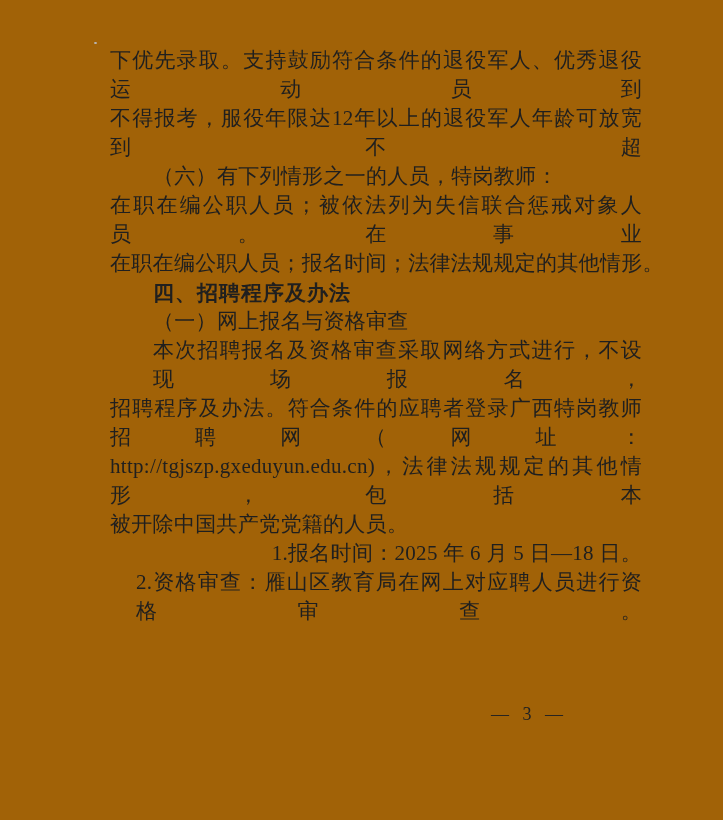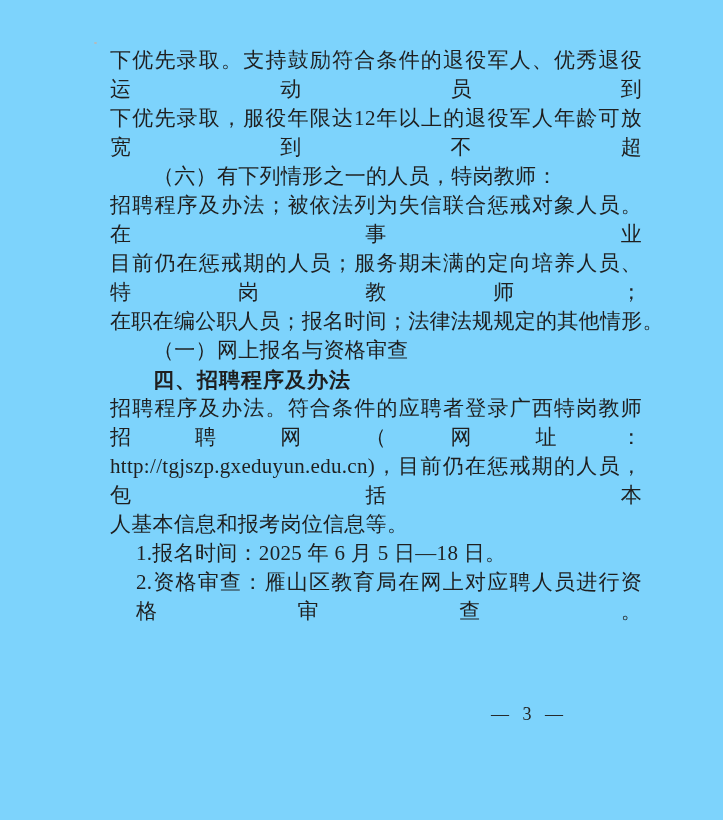--- a/index.html
+++ b/index.html
@@ -11,21 +11,21 @@
     width: 723px;
     height: 820px;
     position: relative;
     overflow: hidden;
     font-family: "Liberation Serif", "DejaVu Serif", serif;
     color: #1f1f1f;
   }
   .page {
     position: absolute;
     inset: 0;
-    background: #7dd3fc;
+    background: #a16207;
   }
   .textblock {
     position: absolute;
     left: 110px;
     top: 46px;
     width: 532px;
   }
   .line {
     font-size: 21px;
     line-height: 29px;
@@ -34,21 +34,21 @@
     text-align: left;
   }
   
   .line.full {
     white-space: normal;
     text-align: justify;
     text-align-last: justify;
   }
   
   .ind2   { padding-left: 43px; }  
-  .indnum { padding-left: 26px; }  
+  .indnum { padding-left: 26px; text-align: right; }  
   
   .hei {
     font-family: "Liberation Sans", "DejaVu Sans", sans-serif;
     font-weight: 700;
     letter-spacing: 1px;
   }
   .pagenum {
     position: absolute;
     left: 487px;
     top: 703px;
@@ -71,30 +71,30 @@
 </style>
 </head>
 <body>
 
 <div class="page">
 
   <div class="speck"></div>
 
   <main class="textblock">
     <div class="line full">下优先录取。支持鼓励符合条件的退役军人、优秀退役运动员到</div>
-    <div class="line full">下优先录取，服役年限达12年以上的退役军人年龄可放宽到不超</div>
+    <div class="line full">不得报考，服役年限达12年以上的退役军人年龄可放宽到不超</div>
     <div class="line ind2">（六）有下列情形之一的人员，特岗教师：</div>
-    <div class="line full">招聘程序及办法；被依法列为失信联合惩戒对象人员。在事业</div>
-    <div class="line full">目前仍在惩戒期的人员；服务期未满的定向培养人员、特岗教师；</div>
+    <div class="line full">在职在编公职人员；被依法列为失信联合惩戒对象人员。在事业</div>
     <div class="line">在职在编公职人员；报名时间；法律法规规定的其他情形。</div>
+    <div class="line ind2 hei">四、招聘程序及办法</div>
     <div class="line ind2">（一）网上报名与资格审查</div>
-    <div class="line ind2 hei">四、招聘程序及办法</div>
+    <div class="line ind2 full">本次招聘报名及资格审查采取网络方式进行，不设现场报名，</div>
     <div class="line full">招聘程序及办法。符合条件的应聘者登录广西特岗教师招聘网（网址：</div>
-    <div class="line full">http://tgjszp.gxeduyun.edu.cn)，目前仍在惩戒期的人员，包括本</div>
-    <div class="line">人基本信息和报考岗位信息等。</div>
+    <div class="line full">http://tgjszp.gxeduyun.edu.cn)，法律法规规定的其他情形，包括本</div>
+    <div class="line">被开除中国共产党党籍的人员。</div>
     <div class="line indnum">1.报名时间：2025 年 6 月 5 日—18 日。</div>
     <div class="line indnum full">2.资格审查：雁山区教育局在网上对应聘人员进行资格审查。</div>
 
   </main>
 
   <div class="pagenum">— 3 —</div>
 
 </div>
 
 </body></html>

